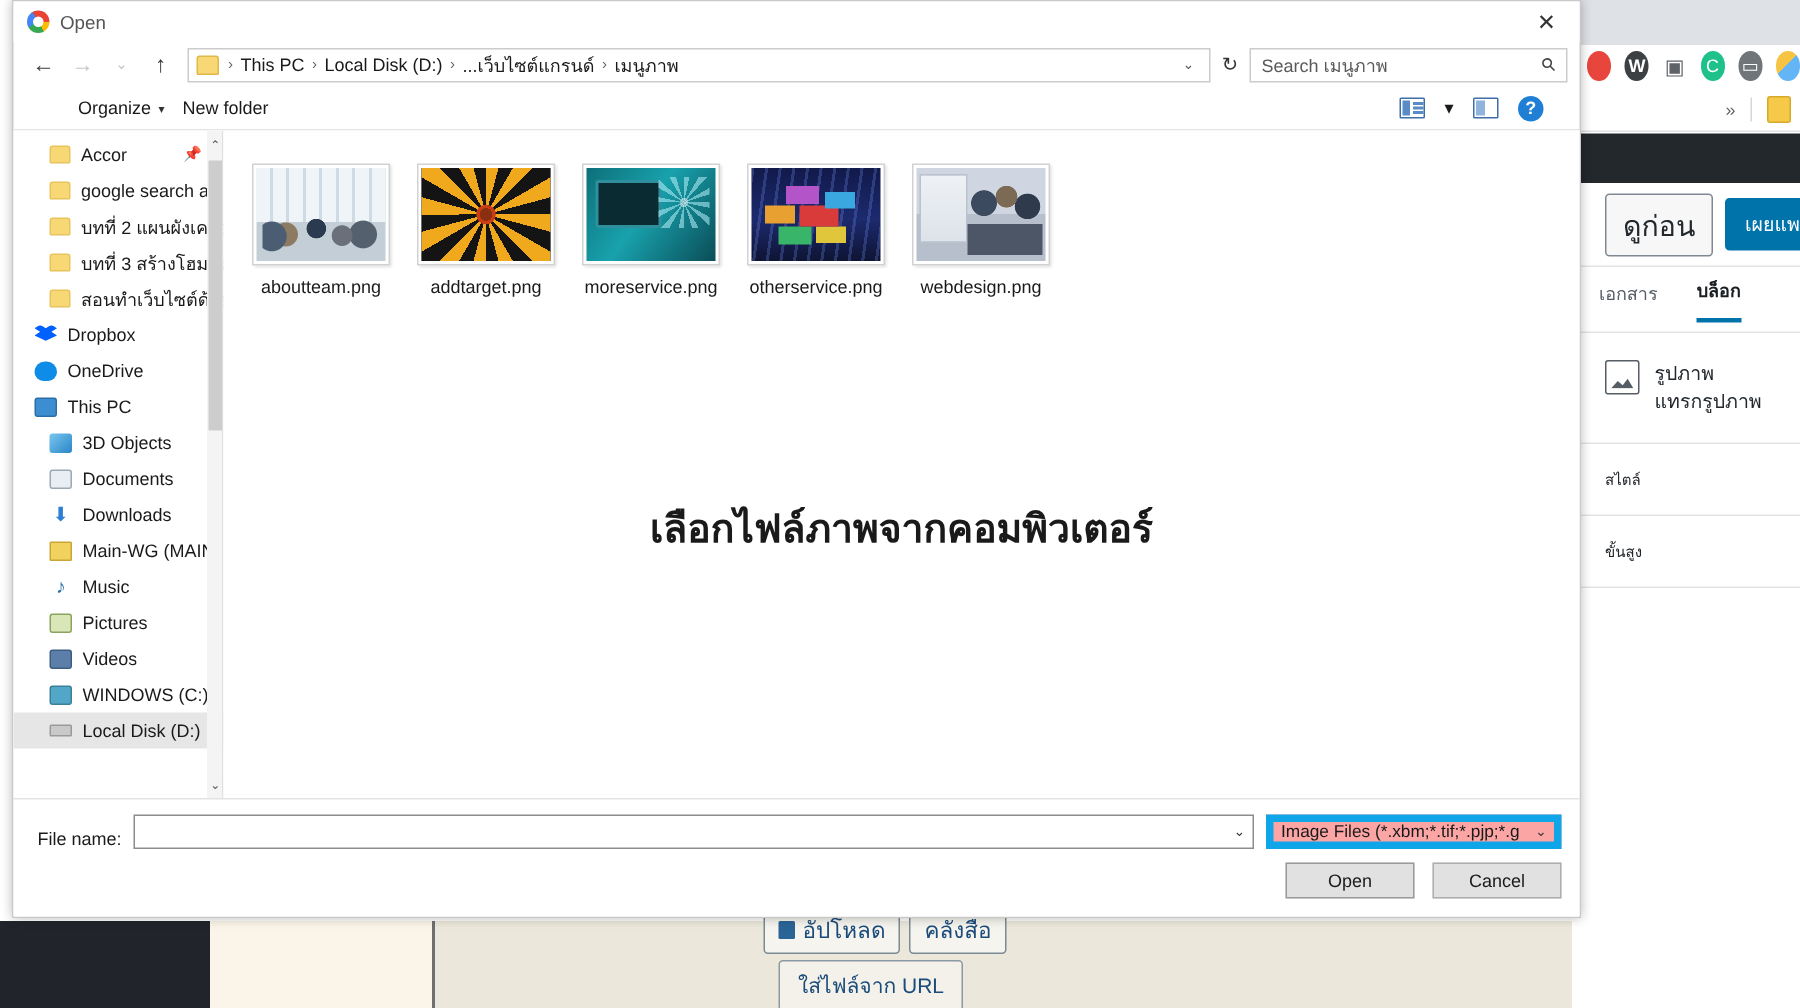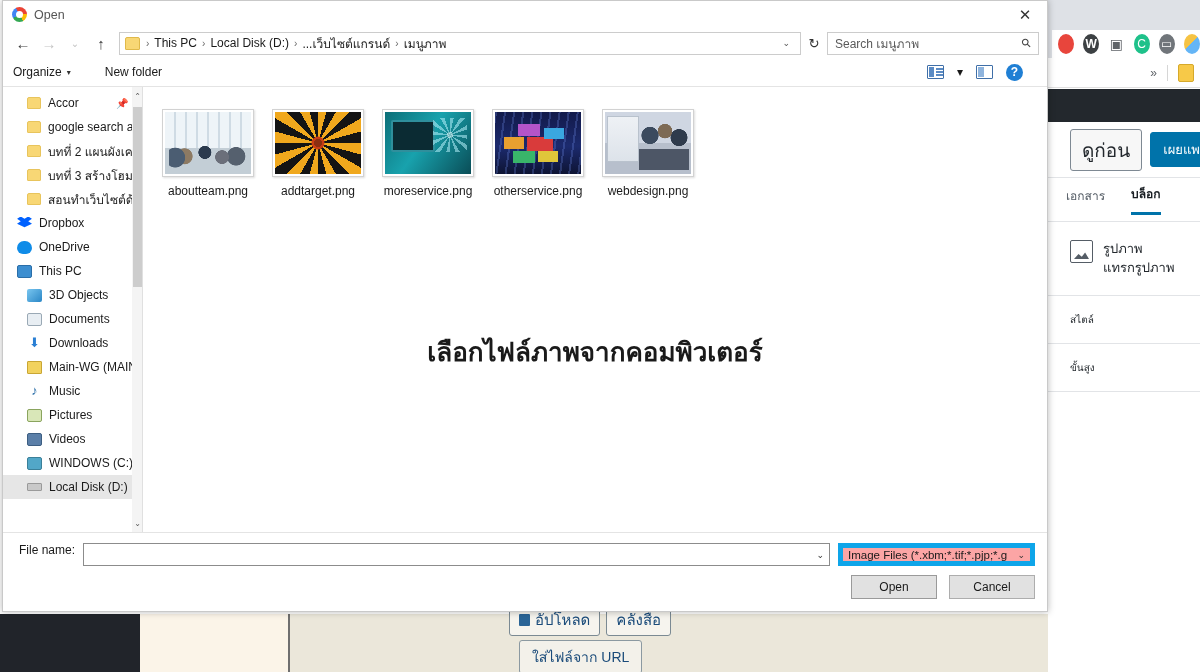--- a/index.html
+++ b/index.html
@@ -102,21 +102,21 @@
   }
   .up-ico { width:11px;height:12px;background:#2a6496;border-radius:1px;flex:none;}
   .url-btn {
     position:absolute; left:519px; top:640px;
     border:1px solid #8b99a1; background:#f3f1ea; color:#1a4b7a;
     font-size:14px; padding:5px 12px; border-radius:3px; white-space:nowrap;
   }
 
   
   .dialog {
-    position:absolute; left:2px; top:0; width:1046px; height:612px;
+    position:absolute; left:8px; top:0; width:1046px; height:612px;
     background:#ffffff; border:1px solid #c9c9c9;
     box-shadow:0 0 7px rgba(0,0,0,.28);
     display:flex; flex-direction:column;
   }
   .titlebar { height:27px; background:#ffffff; display:flex; align-items:center;
               padding-left:9px; position:relative; }
   .title-ico { width:15px;height:15px;flex:none;margin-right:7px;border-radius:50%;
     background:conic-gradient(from -30deg,#ea4335 0 33%,#fbbc05 33% 50%,#34a853 50% 75%,#4285f4 75% 100%);
     position:relative;}
   .title-ico:after{content:"";position:absolute;left:4px;top:4px;width:7px;height:7px;
@@ -144,22 +144,22 @@
   .cb-caret{margin-left:auto;color:#555;font-size:9px;padding:0 7px;}
   .refresh { width:22px;height:23px;display:flex;align-items:center;justify-content:center;
              font-size:13px;color:#333;flex:none; }
 
   .searchbox {
     width:212px;height:23px;border:1px solid #cccccc;background:#fff;flex:none;
     display:flex;align-items:center;padding:0 7px;font-size:12px;color:#5a5a5a;
   }
   .search-ico{margin-left:auto;font-size:12px;color:#444;transform:rotate(-45deg);}
 
-  .cmdbar { height:28px; display:flex; align-items:center; padding:0 10px; gap:34px;
-            font-size:12px;color:#1a1a1a; position:relative;}
+  .cmdbar { height:28px; display:flex; align-items:center; padding:0 10px; gap:12px;
+            font-size:12px;color:#1a1a1a; position:relative;margin-left:33px;}
   .cmd { display:flex;align-items:center;gap:5px;white-space:nowrap;}
   .cmd .ar{font-size:8px;color:#333;}
   .cmd-right{margin-left:auto;display:flex;align-items:center;gap:13px;padding-right:14px;}
   .viewico{width:17px;height:14px;border:1px solid #3f6fa8;border-radius:1px;position:relative;}
   .viewico:before{content:"";position:absolute;left:1px;top:1px;width:5px;height:10px;background:#5b8bc4;}
   .viewico:after{content:"";position:absolute;left:8px;top:2px;width:7px;height:1.5px;
     background:#5b8bc4;box-shadow:0 3px 0 #5b8bc4,0 6px 0 #5b8bc4;}
   .paneico{width:17px;height:14px;border:1px solid #3f6fa8;border-radius:1px;position:relative;background:#fff;}
   .paneico:before{content:"";position:absolute;left:1px;top:1px;width:6px;height:10px;background:#8fb4dd;}
   .helpico{width:17px;height:17px;border-radius:50%;background:#1f7fd4;color:#fff;
@@ -254,21 +254,21 @@
       radial-gradient(circle at 80% 40%,#2f3b4c 0 16%,transparent 17%),
       linear-gradient(180deg,transparent 62%,#4d5666 62% 100%);}
 
   .center-note {
     position:absolute; left:0; right:0; top:244px; text-align:center;
     font-size:26px; font-weight:bold; color:#1a1a1a;
   }
 
   
   .dlg-bottom { border-top:1px solid #e4e4e4; padding:10px 12px 12px 12px; background:#fff;}
-  .row1 { display:flex; align-items:flex-start; gap:8px; }
+  .row1 { display:flex; align-items:flex-end; gap:8px; }
   .fn-label { width:60px; text-align:right; font-size:12px; color:#1a1a1a; flex:none;}
   .fn-input { flex:1; height:23px; border:1px solid #8c8c8c; background:#fff;
               display:flex;align-items:center;padding:0 5px;font-size:12px;color:#1a1a1a;}
   .fn-caret { margin-left:auto; font-size:9px; color:#333; }
   .filt-sel { width:197px; height:23px; flex:none; border:5px solid #0ea5e9; background:#fca5a5;
               display:flex;align-items:center;padding:0 5px;font-size:11.5px;color:#1a1a1a;
               overflow:hidden;white-space:nowrap;}
   .filt-caret{margin-left:auto;font-size:9px;color:#333;padding-left:4px;}
   .row2 { display:flex; justify-content:flex-end; gap:12px; margin-top:9px; padding-right:0;}
   .dbtn { width:86px; height:24px; border:1px solid #adadad; background:#e1e1e1;

